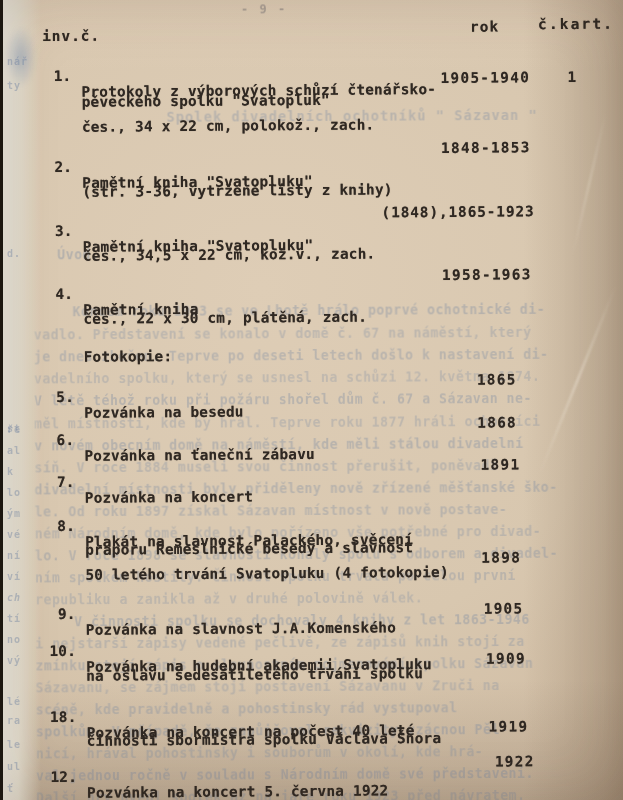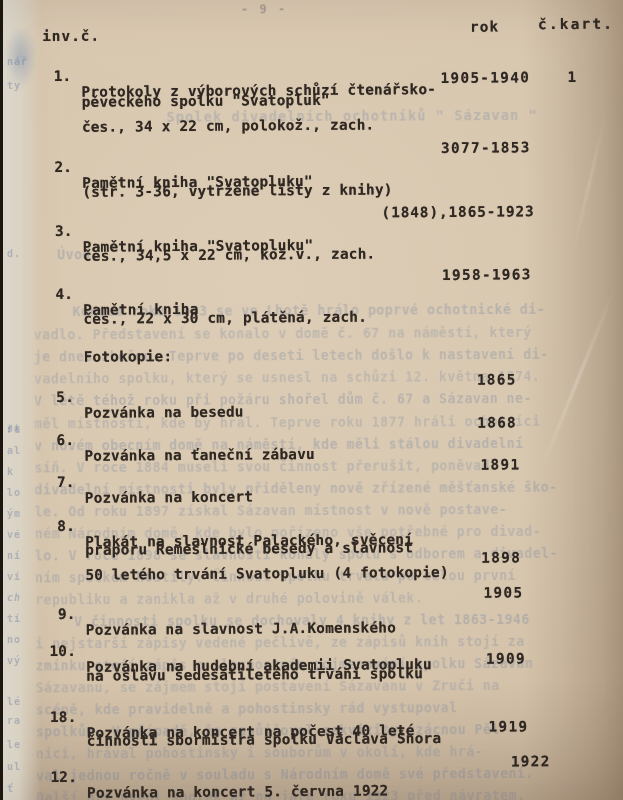--- a/index.html
+++ b/index.html
@@ -119,21 +119,21 @@
     <div class="year" style="top:71px;left:443px">1905-1940</div>
     <div class="carton" style="top:71px;left:570px">1</div>
 
     <div class="line" style="top:141px">
       <span class="num">2.</span>
       <span class="txt">Pamětní kniha "Svatopluku"</span>
     </div>
     <div class="line" style="top:166px">
       <span class="txt">(str. 3-36, vytržené listy z knihy)</span>
     </div>
-    <div class="year" style="top:141px;left:443px">3077-1853</div>
+    <div class="year" style="top:141px;left:443px">1848-1853</div>
 
     <div class="line" style="top:205px">
       <span class="num">3.</span>
       <span class="txt">Pamětní kniha "Svatopluku"</span>
     </div>
     <div class="line" style="top:230px">
       <span class="txt">čes., 34,5 x 22 cm, kož.v., zach.</span>
     </div>
     <div class="year narrow" style="top:205px;left:383px">(1848),1865-1923</div>
 
@@ -177,21 +177,21 @@
     </div>
     <div class="line" style="top:549px">
       <span class="txt">50 letého trvání Svatopluku (4 fotokopie)</span>
     </div>
     <div class="year" style="top:551px;left:480px">1898</div>
 
     <div class="line" style="top:588px">
       <span class="num">9.</span>
       <span class="txt">Pozvánka na slavnost J.A.Komenského</span>
     </div>
-    <div class="year" style="top:586px;left:482px">1905</div>
+    <div class="year" style="top:602px;left:482px">1905</div>
 
     <div class="line" style="top:625px">
       <span class="num">10.</span>
       <span class="txt">Pozvánka na hudební akademii Svatopluku</span>
     </div>
     <div class="line" style="top:650px">
       <span class="txt">na oslavu šedesátiletéhó trvání spolku</span>
     </div>
     <div class="year" style="top:652px;left:484px">1909</div>
 
@@ -201,21 +201,21 @@
     </div>
     <div class="line" style="top:715px">
       <span class="txt">činnosti sbormistra spolku Václava Šnora</span>
     </div>
     <div class="year" style="top:720px;left:486px">1919</div>
 
     <div class="line" style="top:751px">
       <span class="num">12.</span>
       <span class="txt">Pozvánka na koncert 5. června 1922</span>
     </div>
-    <div class="year" style="top:755px;left:508px">1922</div>
+    <div class="year" style="top:755px;left:492px">1922</div>
   </div>
 
   <div class="edge-strip" id="edge-strip">
       <div class="edge-frag" style="top: 56px;">nář</div>
       <div class="edge-frag" style="top: 80px;">ty</div>
       <div class="edge-frag" style="top: 248px;">d.</div>
       <div class="edge-frag" style="top: 423px;">st</div>
       <div class="edge-frag" style="top: 424px;">ře</div>
       <div class="edge-frag" style="top: 445px;">al</div>
       <div class="edge-frag" style="top: 466px;">k</div>

